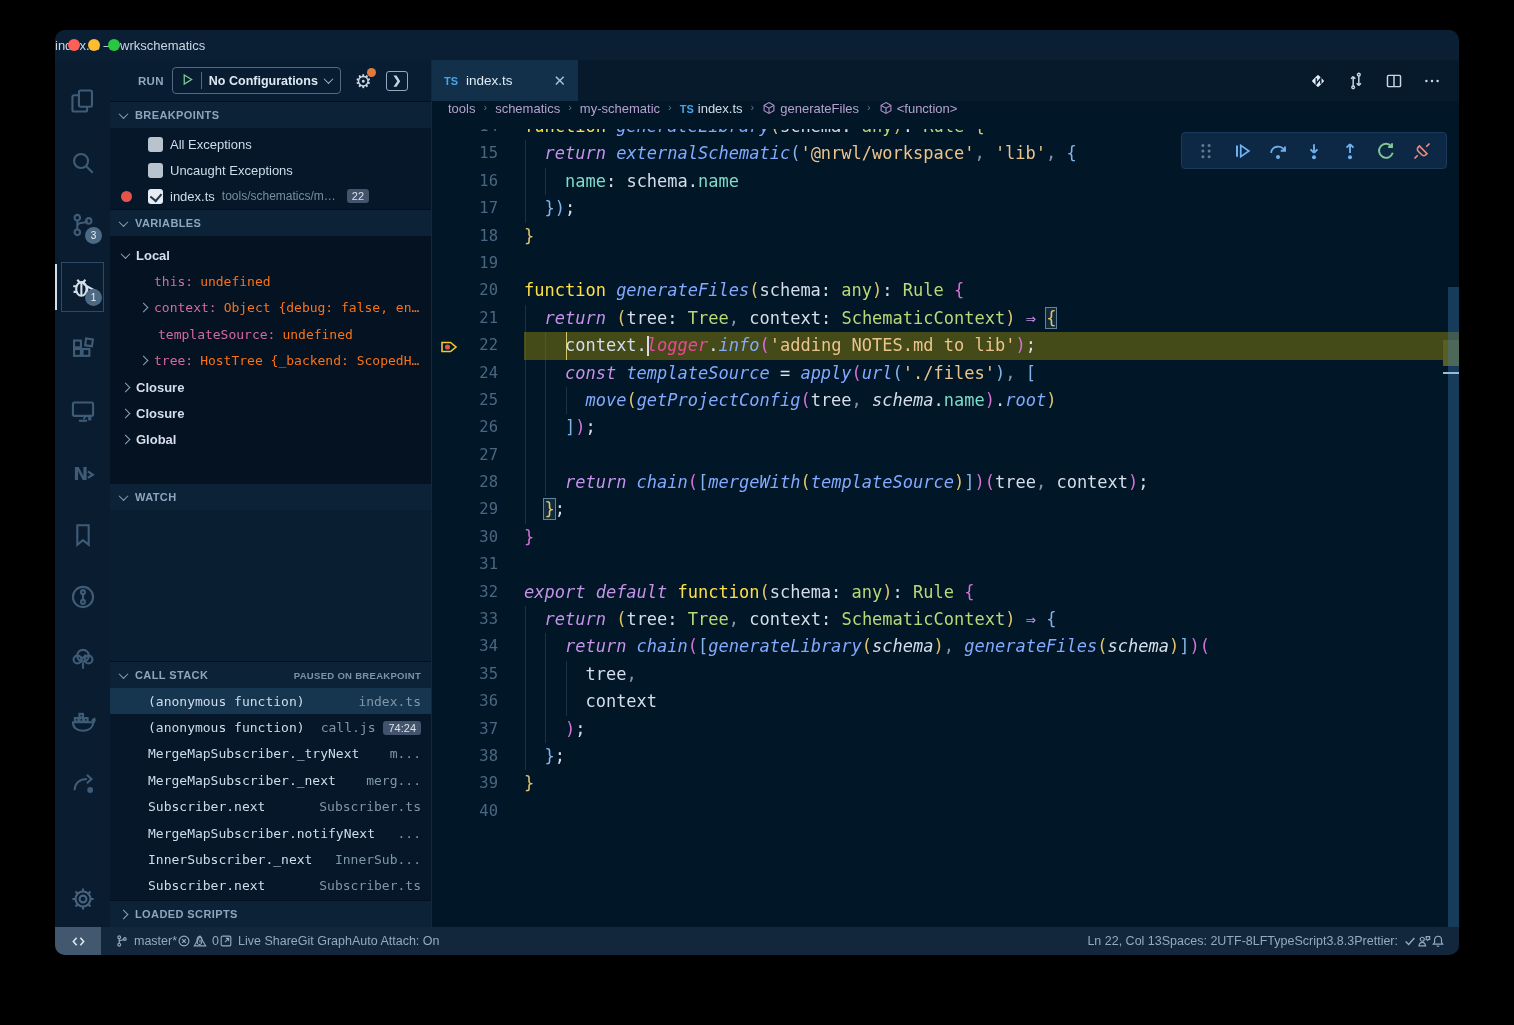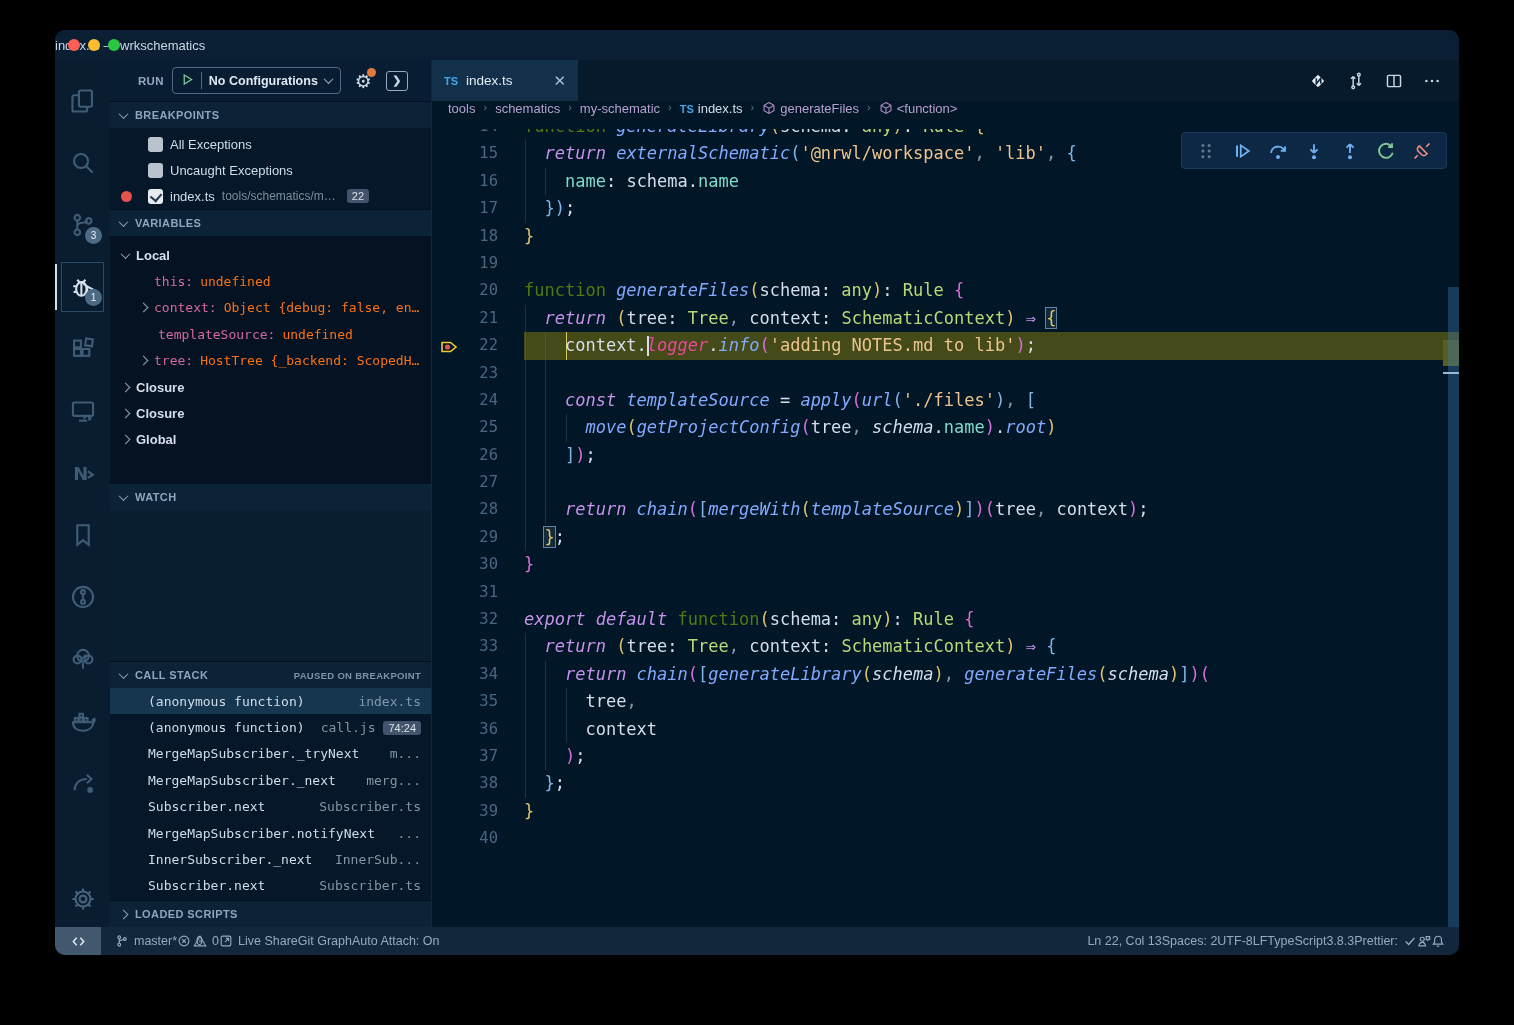--- a/index.html
+++ b/index.html
@@ -99,21 +99,21 @@
   .line { height:27.4px; line-height:27.4px; white-space:pre; position:relative; display:flex; }
   .gutter { flex:0 0 92px; position:relative; text-align:right; padding-right:26px;
     color:#4a6782; font-size:15.5px; }
   .content { position:relative; flex:1; }
   .line.hl::before { content:""; position:absolute; left:92px; right:0; top:0; bottom:0; background:#444a18; }
   .guide { position:absolute; top:0; bottom:0; width:1px; background:rgba(95,126,151,.28); }
   .guide.yellow { background:#d7ca6a; width:1.5px; }
   .cursor { position:absolute; top:4px; height:20px; width:2px; background:#d6deeb; }
   .bp-arrow { position:absolute; left:8px; top:5px; }
   .tk { position:relative; }
-  .tk-kw{color:#4d7c0f} .tk-kwi{color:#c792ea;font-style:italic}
+  .tk-kw{color:#fde047} .tk-kwi{color:#c792ea;font-style:italic}
   .tk-fn{color:#82aaff;font-style:italic}
   .tk-ty{color:#b8d977} .tk-st{color:#ecc48d}
   .tk-pr{color:#7fdbca} .tk-pri{color:#ec4899;font-style:italic}
   .tk-txt{color:#d6deeb} .tk-txti{color:#d6deeb;font-style:italic}
   .tk-dim{color:#8198b0}
   .tk-bG{color:#e0c46c} .tk-bP{color:#d670d6} .tk-bB{color:#82b4e8}
   .tk-arr{color:#c792ea}
   .tk-match{outline:1px solid #5f84a0; background:rgba(95,132,160,.18)}
   
   .debug-toolbar { position:absolute; top:3px; right:12px; height:37px; background:#0d2845;
@@ -476,21 +476,20 @@
             <div class="line"><div class="gutter">16</div><div class="content"><i class="guide" style="left: calc(0ch + 1px);"></i><i class="guide" style="left: calc(2ch + 1px);"></i><span class="tk tk-txt">    </span><span class="tk tk-pr">name</span><span class="tk tk-txt">: </span><span class="tk tk-txt">schema</span><span class="tk tk-txt">.</span><span class="tk tk-pr">name</span></div></div>
             <div class="line"><div class="gutter">17</div><div class="content"><i class="guide" style="left: calc(0ch + 1px);"></i><span class="tk tk-txt">  </span><span class="tk tk-bB">}</span><span class="tk tk-bB">)</span><span class="tk tk-txt">;</span></div></div>
             <div class="line"><div class="gutter">18</div><div class="content"><span class="tk tk-bG">}</span></div></div>
             <div class="line"><div class="gutter">19</div><div class="content"></div></div>
             <div class="line"><div class="gutter">20</div><div class="content"><span class="tk tk-kw">function </span><span class="tk tk-fn">generateFiles</span><span class="tk tk-bG">(</span><span class="tk tk-txt">schema</span><span class="tk tk-txt">: </span><span class="tk tk-ty">any</span><span class="tk tk-bG">)</span><span class="tk tk-txt">: </span><span class="tk tk-ty">Rule </span><span class="tk tk-bP">{</span></div></div>
             <div class="line"><div class="gutter">21</div><div class="content"><i class="guide" style="left: calc(0ch + 1px);"></i><span class="tk tk-txt">  </span><span class="tk tk-kwi">return </span><span class="tk tk-bG">(</span><span class="tk tk-txt">tree</span><span class="tk tk-txt">: </span><span class="tk tk-ty">Tree</span><span class="tk tk-dim">, </span><span class="tk tk-txt">context</span><span class="tk tk-txt">: </span><span class="tk tk-ty">SchematicContext</span><span class="tk tk-bG">)</span><span class="tk tk-arr"> ⇒ </span><span class="tk tk-bG tk-match">{</span></div></div>
             <div class="line hl"><div class="gutter">22<span class="bp-arrow"><svg width="19" height="16" viewBox="0 0 19 16" fill="none">
                     <path d="M2 3.5 h8.5 L16 8 L10.5 12.5 H2 Z" stroke="#f0c929" stroke-width="1.6"></path>
                     <circle cx="7.5" cy="8" r="2.6" fill="#e5534b"></circle>
                   </svg></span></div><div class="content"><i class="guide" style="left: calc(0ch + 1px);"></i><i class="guide" style="left: calc(2ch + 1px);"></i><i class="guide yellow" style="left: calc(4ch + 1px);"></i><span class="tk tk-txt">    </span><span class="tk tk-txt">context</span><span class="tk tk-txt">.</span><span class="tk tk-pri">logger</span><span class="tk tk-txt">.</span><span class="tk tk-fn">info</span><span class="tk tk-bP">(</span><span class="tk tk-st">'adding NOTES.md to lib'</span><span class="tk tk-bP">)</span><span class="tk tk-txt">;</span><span class="cursor" style="left: calc(12ch);"></span></div></div>
-            <div class="line"><div class="gutter">23</div><div class="content"><i class="guide" style="left: calc(0ch + 1px);"></i><i class="guide" style="left: calc(2ch + 1px);"></i></div></div>
             <div class="line"><div class="gutter">24</div><div class="content"><i class="guide" style="left: calc(0ch + 1px);"></i><i class="guide" style="left: calc(2ch + 1px);"></i><span class="tk tk-txt">    </span><span class="tk tk-kwi">const </span><span class="tk tk-fn">templateSource</span><span class="tk tk-txt"> = </span><span class="tk tk-fn">apply</span><span class="tk tk-bP">(</span><span class="tk tk-fn">url</span><span class="tk tk-bB">(</span><span class="tk tk-st">'./files'</span><span class="tk tk-bB">)</span><span class="tk tk-dim">, </span><span class="tk tk-bB">[</span></div></div>
             <div class="line"><div class="gutter">25</div><div class="content"><i class="guide" style="left: calc(0ch + 1px);"></i><i class="guide" style="left: calc(2ch + 1px);"></i><i class="guide" style="left: calc(4ch + 1px);"></i><span class="tk tk-txt">      </span><span class="tk tk-fn">move</span><span class="tk tk-bG">(</span><span class="tk tk-fn">getProjectConfig</span><span class="tk tk-bP">(</span><span class="tk tk-txt">tree</span><span class="tk tk-dim">, </span><span class="tk tk-txti">schema</span><span class="tk tk-txt">.</span><span class="tk tk-pr">name</span><span class="tk tk-bP">)</span><span class="tk tk-txt">.</span><span class="tk tk-fn">root</span><span class="tk tk-bG">)</span></div></div>
             <div class="line"><div class="gutter">26</div><div class="content"><i class="guide" style="left: calc(0ch + 1px);"></i><i class="guide" style="left: calc(2ch + 1px);"></i><span class="tk tk-txt">    </span><span class="tk tk-bB">]</span><span class="tk tk-bP">)</span><span class="tk tk-txt">;</span></div></div>
             <div class="line"><div class="gutter">27</div><div class="content"><i class="guide" style="left: calc(0ch + 1px);"></i><i class="guide" style="left: calc(2ch + 1px);"></i></div></div>
             <div class="line"><div class="gutter">28</div><div class="content"><i class="guide" style="left: calc(0ch + 1px);"></i><i class="guide" style="left: calc(2ch + 1px);"></i><span class="tk tk-txt">    </span><span class="tk tk-kwi">return </span><span class="tk tk-fn">chain</span><span class="tk tk-bP">(</span><span class="tk tk-bB">[</span><span class="tk tk-fn">mergeWith</span><span class="tk tk-bG">(</span><span class="tk tk-fn">templateSource</span><span class="tk tk-bG">)</span><span class="tk tk-bB">]</span><span class="tk tk-bP">)</span><span class="tk tk-bP">(</span><span class="tk tk-txt">tree</span><span class="tk tk-dim">, </span><span class="tk tk-txt">context</span><span class="tk tk-bP">)</span><span class="tk tk-txt">;</span></div></div>
             <div class="line"><div class="gutter">29</div><div class="content"><i class="guide" style="left: calc(0ch + 1px);"></i><span class="tk tk-txt">  </span><span class="tk tk-bG tk-match">}</span><span class="tk tk-txt">;</span></div></div>
             <div class="line"><div class="gutter">30</div><div class="content"><span class="tk tk-bP">}</span></div></div>
             <div class="line"><div class="gutter">31</div><div class="content"></div></div>
             <div class="line"><div class="gutter">32</div><div class="content"><span class="tk tk-kwi">export </span><span class="tk tk-kwi">default </span><span class="tk tk-kw">function</span><span class="tk tk-bG">(</span><span class="tk tk-txt">schema</span><span class="tk tk-txt">: </span><span class="tk tk-ty">any</span><span class="tk tk-bG">)</span><span class="tk tk-txt">: </span><span class="tk tk-ty">Rule </span><span class="tk tk-bP">{</span></div></div>
             <div class="line"><div class="gutter">33</div><div class="content"><i class="guide" style="left: calc(0ch + 1px);"></i><span class="tk tk-txt">  </span><span class="tk tk-kwi">return </span><span class="tk tk-bG">(</span><span class="tk tk-txt">tree</span><span class="tk tk-txt">: </span><span class="tk tk-ty">Tree</span><span class="tk tk-dim">, </span><span class="tk tk-txt">context</span><span class="tk tk-txt">: </span><span class="tk tk-ty">SchematicContext</span><span class="tk tk-bG">)</span><span class="tk tk-arr"> ⇒ </span><span class="tk tk-bB">{</span></div></div>

